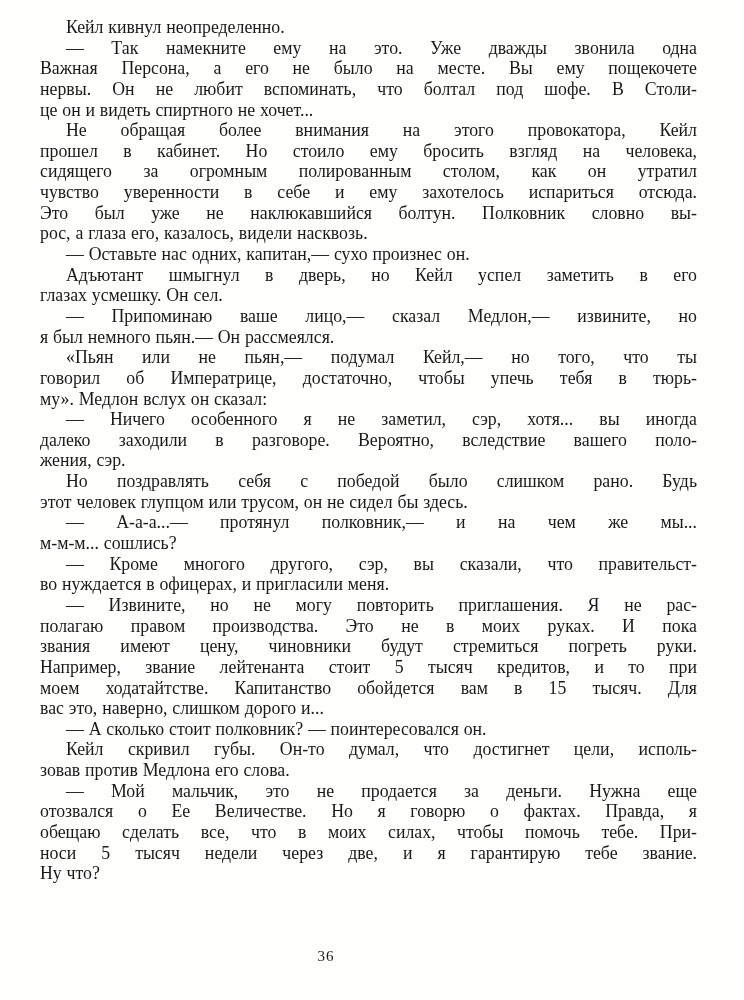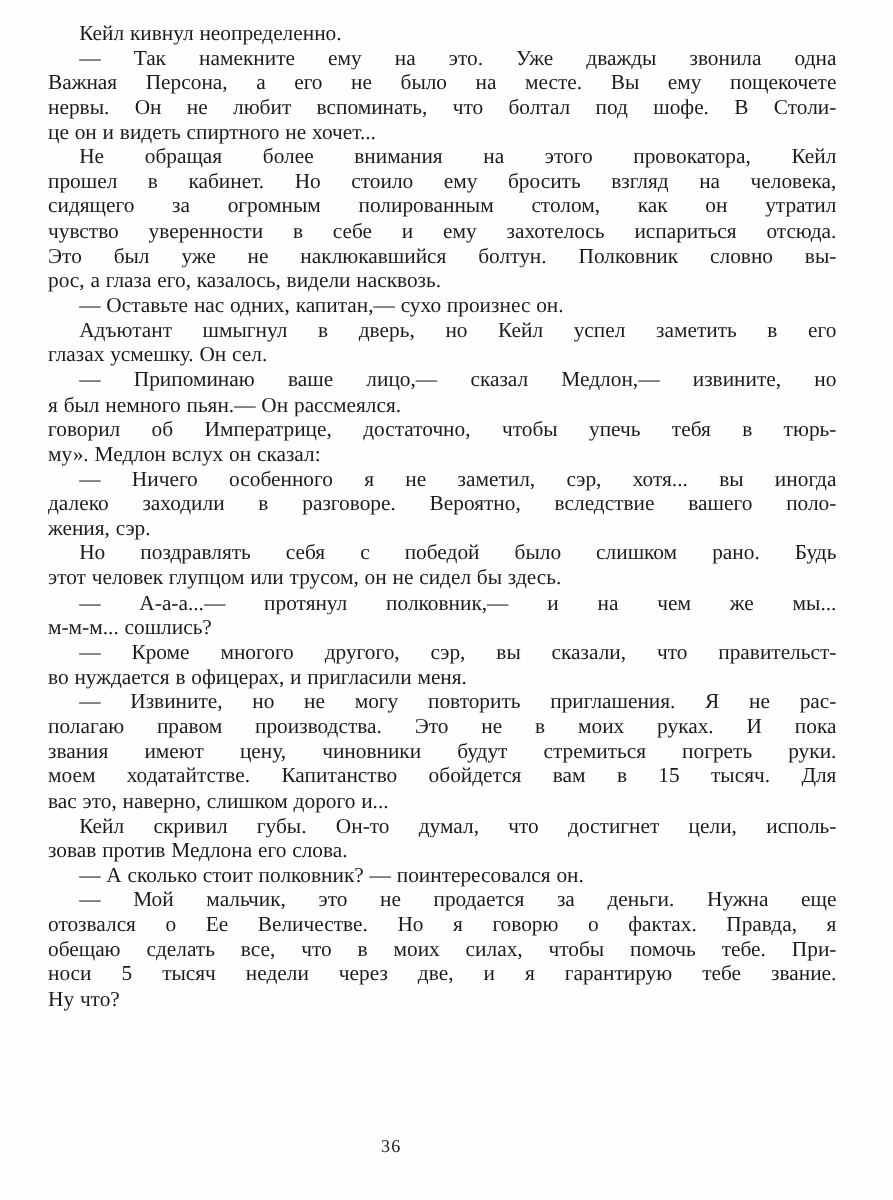--- a/index.html
+++ b/index.html
@@ -82,20 +82,21 @@
       </div>
       <div class="paragraph">
         <div class="line first">Адъютант шмыгнул в дверь, но Кейл успел заметить в его</div>
         <div class="line last">глазах усмешку. Он сел.</div>
       </div>
       <div class="paragraph">
         <div class="line first">— Припоминаю ваше лицо,— сказал Медлон,— извините, но</div>
         <div class="line last">я был немного пьян.— Он рассмеялся.</div>
       </div>
       <div class="paragraph">
+        <div class="line first">«Пьян или не пьян,— подумал Кейл,— но того, что ты</div>
         <div class="line">говорил об Императрице, достаточно, чтобы упечь тебя в тюрь-</div>
         <div class="line last">му». Медлон вслух он сказал:</div>
       </div>
       <div class="paragraph">
         <div class="line first">— Ничего особенного я не заметил, сэр, хотя... вы иногда</div>
         <div class="line">далеко заходили в разговоре. Вероятно, вследствие вашего поло-</div>
         <div class="line last">жения, сэр.</div>
       </div>
       <div class="paragraph">
         <div class="line first">Но поздравлять себя с победой было слишком рано. Будь</div>
@@ -106,29 +107,30 @@
         <div class="line last">м-м-м... сошлись?</div>
       </div>
       <div class="paragraph">
         <div class="line first">— Кроме многого другого, сэр, вы сказали, что правительст-</div>
         <div class="line last">во нуждается в офицерах, и пригласили меня.</div>
       </div>
       <div class="paragraph">
         <div class="line first">— Извините, но не могу повторить приглашения. Я не рас-</div>
         <div class="line">полагаю правом производства. Это не в моих руках. И пока</div>
         <div class="line">звания имеют цену, чиновники будут стремиться погреть руки.</div>
+        <div class="line">Например, звание лейтенанта стоит 5 тысяч кредитов, и то при</div>
         <div class="line">моем ходатайтстве. Капитанство обойдется вам в 15 тысяч. Для</div>
         <div class="line last">вас это, наверно, слишком дорого и...</div>
       </div>
       <div class="paragraph">
+        <div class="line first last">— А сколько стоит полковник? — поинтересовался он.</div>
+      </div>
+      <div class="paragraph">
         <div class="line first">Кейл скривил губы. Он-то думал, что достигнет цели, исполь-</div>
         <div class="line last">зовав против Медлона его слова.</div>
-      </div>
-      <div class="paragraph">
-        <div class="line first last">— А сколько стоит полковник? — поинтересовался он.</div>
       </div>
       <div class="paragraph">
         <div class="line first">— Мой мальчик, это не продается за деньги. Нужна еще</div>
         <div class="line">отозвался о Ее Величестве. Но я говорю о фактах. Правда, я</div>
         <div class="line">обещаю сделать все, что в моих силах, чтобы помочь тебе. При-</div>
         <div class="line">носи 5 тысяч недели через две, и я гарантирую тебе звание.</div>
         <div class="line last">Ну что?</div>
       </div>
     </div>
   <div class="page-number">36</div>

